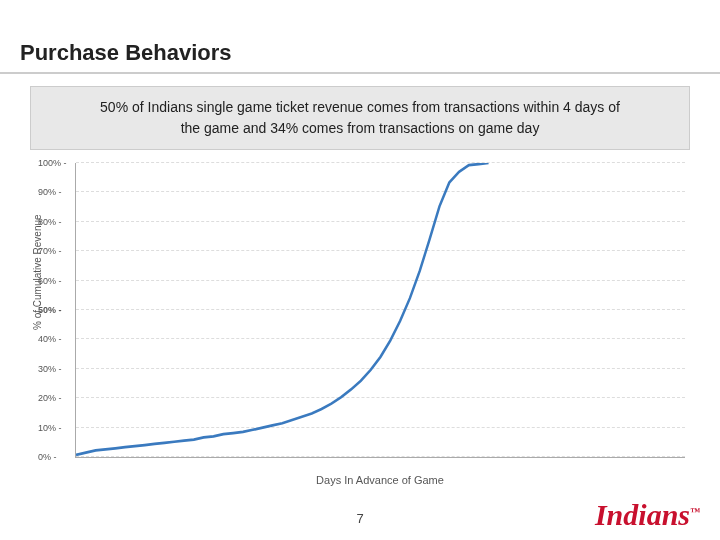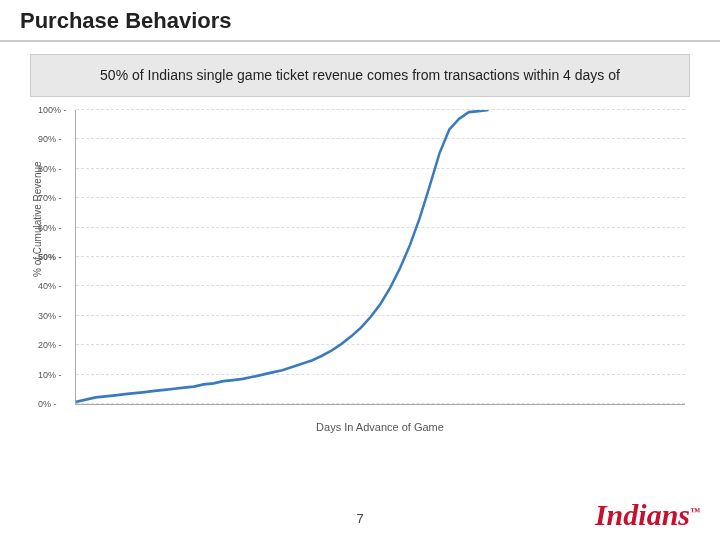--- a/index.html
+++ b/index.html
@@ -8,20 +8,21 @@
       height: 540px;
       background: #ffffff;
       font-family: Arial, sans-serif;
       overflow: hidden;
       position: relative;
     }
 
     #header {
       padding: 8px 20px 6px 20px;
       border-bottom: 2px solid #cccccc;
+      margin-top: 32px;
     }
 
     #header h1 {
       font-size: 22px;
       font-weight: bold;
       color: #222;
     }
 
     #highlight-box {
       margin: 12px 30px 8px 30px;
@@ -123,20 +124,21 @@
 </head>
 <body>
 
 <div id="header">
   <h1>Purchase Behaviors</h1>
 </div>
 
 <div id="highlight-box">
   <span>
     <span>50% of Indians single game ticket revenue comes from transactions within 4 days of</span><br>
+    <span>the game and 34% comes from transactions on game day</span>
   </span>
 </div>
 
 <div id="chart-area">
   <div id="y-axis-label">% of Cumulative Revenue</div>
 
   <div id="chart-inner">
 
     <div class="y-gridline" style="bottom: 100%;">
         <span class="y-label">100% -</span>

